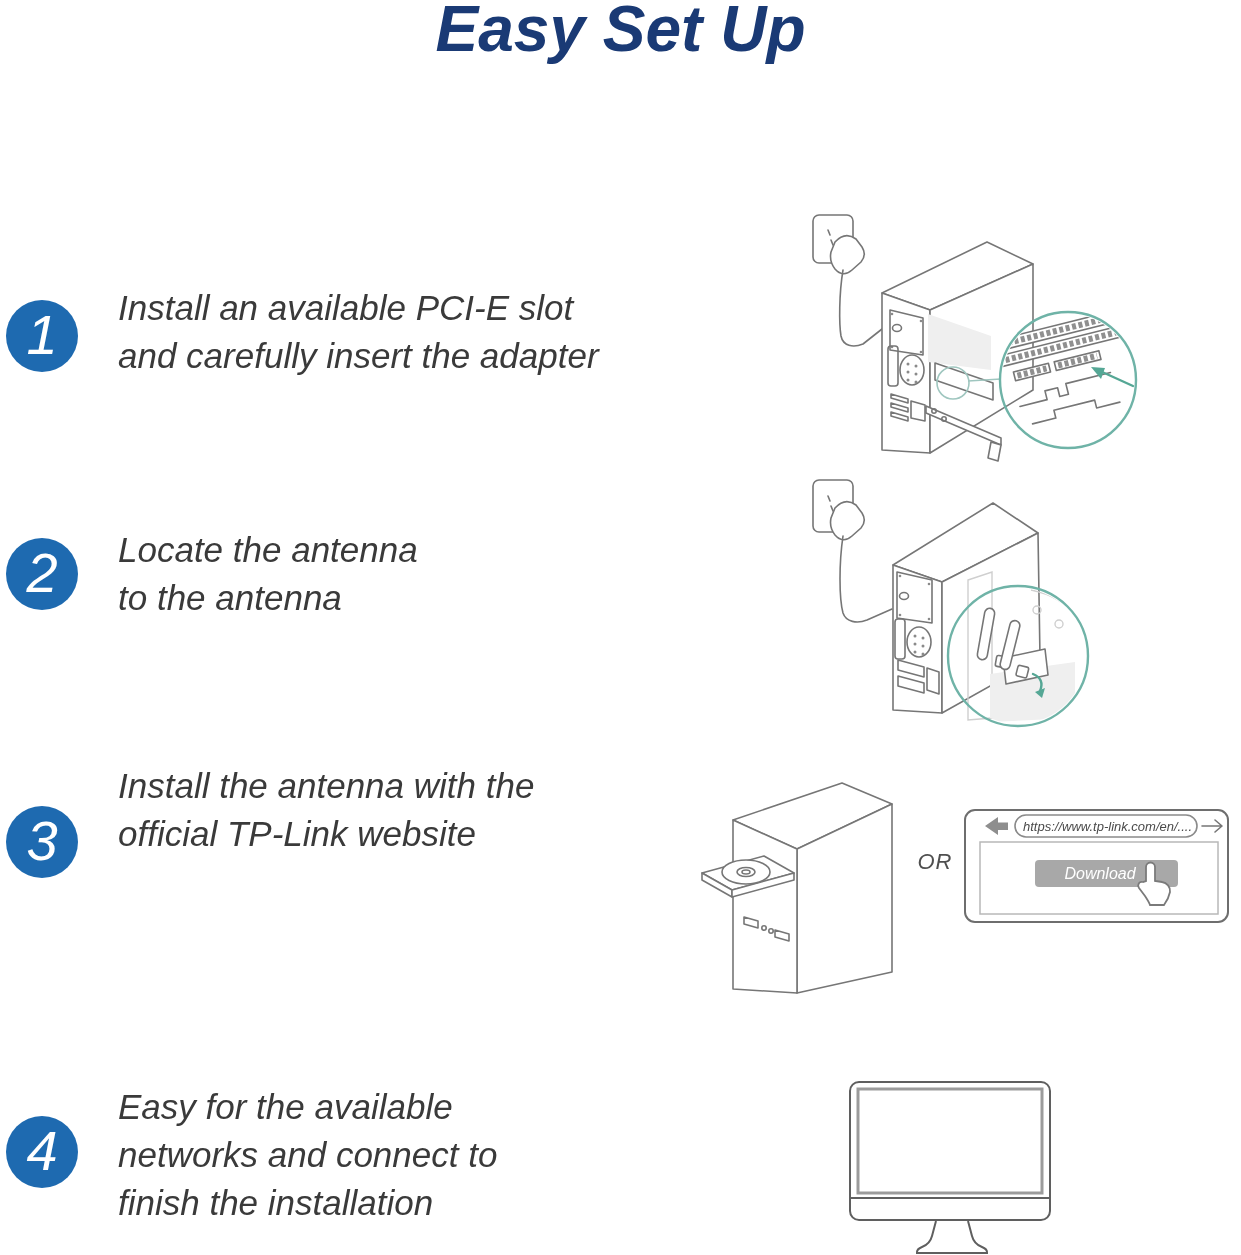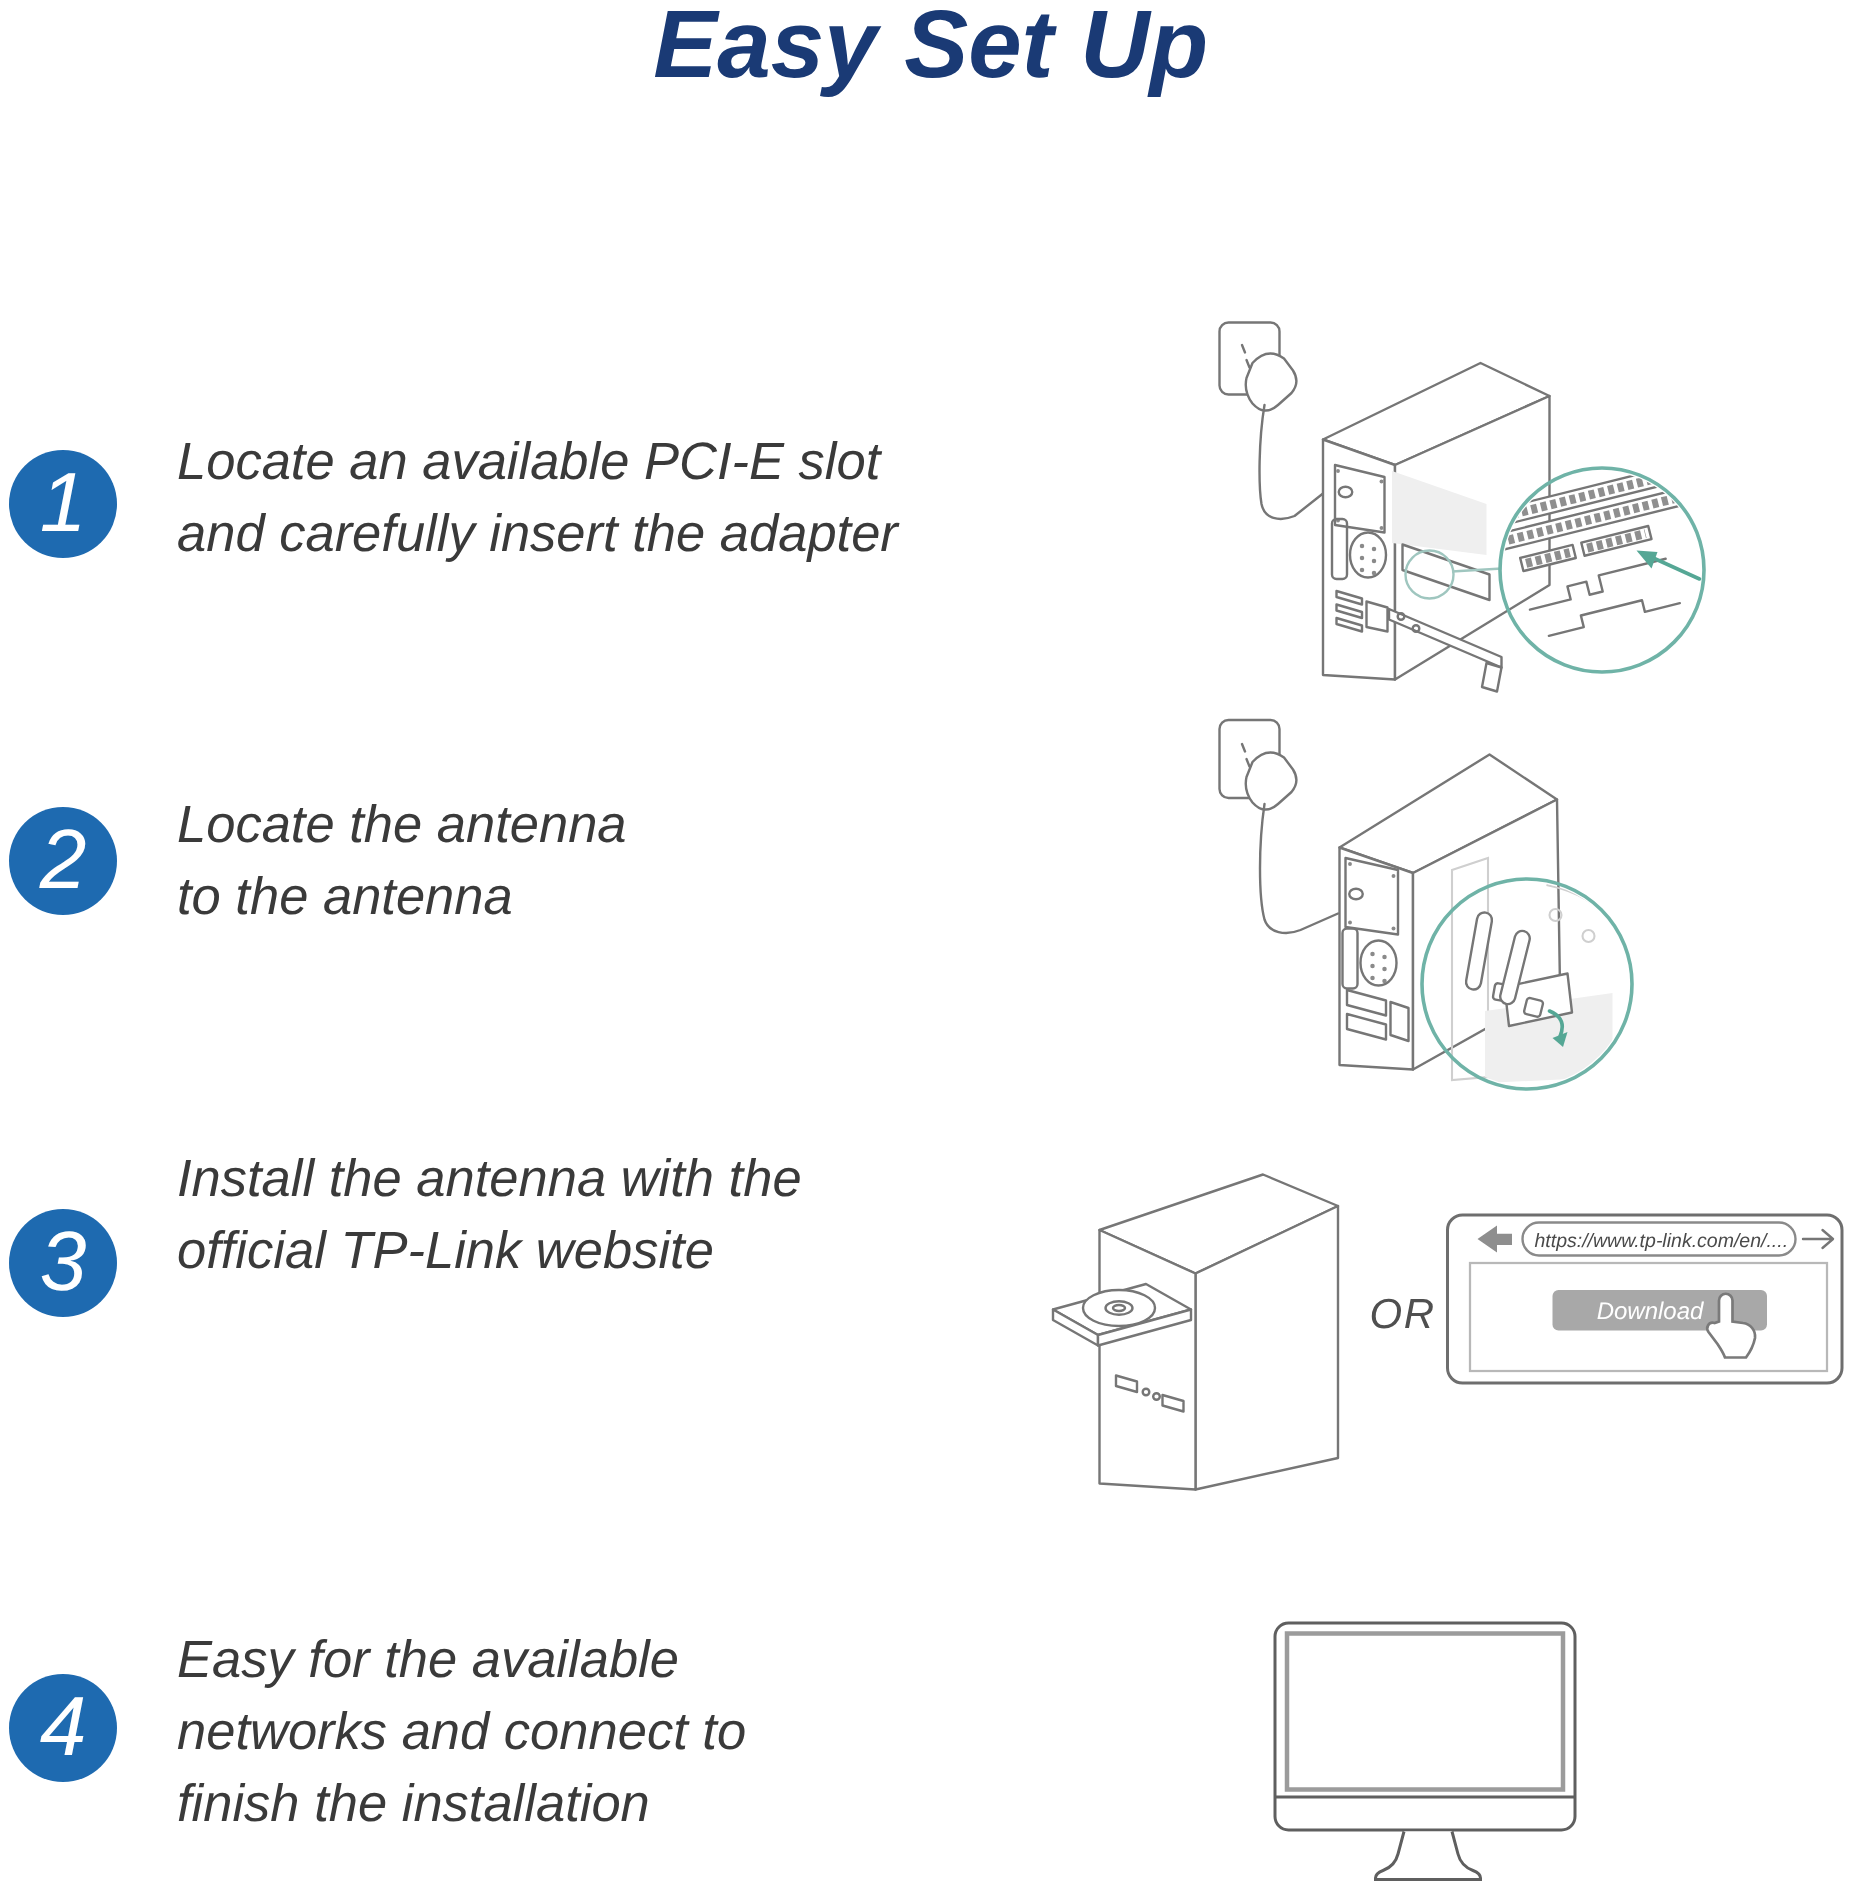--- a/index.html
+++ b/index.html
@@ -6,21 +6,21 @@
   .canvas{position:relative;width:1241px;height:1255px;background:#ffffff;
           font-family:"Liberation Sans",sans-serif;overflow:hidden;font-style:italic;}
   .title{position:absolute;top:-8px;left:0;width:100%;margin:0;text-align:center;
          font-size:64px;font-weight:700;color:#1a3a75;letter-spacing:0px;}
   .step-num{position:absolute;left:6px;width:72px;height:72px;border-radius:50%;
             background:#1e6ab0;color:#fff;display:flex;align-items:center;justify-content:center;
             font-size:56px;font-weight:500;padding-bottom:4px;box-sizing:border-box;}
   .step-text{position:absolute;left:118px;font-size:35px;line-height:48px;color:#3a3a3a;}
   .step-link{position:absolute;left:118px;font-size:29px;line-height:37px;color:#2aa6dc;}
   .or-label{position:absolute;left:901px;top:849px;width:68px;text-align:center;
-            font-size:28px;color:#4f4f4f;letter-spacing:1px;margin-top:11px;}
+            font-size:22px;color:#4f4f4f;letter-spacing:1px;}
   svg{position:absolute;}
   svg text{font-family:"Liberation Sans",sans-serif;}
   .ln{fill:none;stroke:#767676;stroke-width:1.6;stroke-linejoin:round;stroke-linecap:round;}
   .lnf{fill:#ffffff;stroke:#767676;stroke-width:1.6;stroke-linejoin:round;stroke-linecap:round;}
   .ltf{fill:#efefef;stroke:none;}
   .ltl{fill:none;stroke:#cfcfcf;stroke-width:1.4;}
   .teal{fill:none;stroke:#6fb3a7;stroke-width:2.4;}
   .tealthin{fill:none;stroke:#9fc6bf;stroke-width:1.6;}
   .tealarrow{fill:none;stroke:#55a795;stroke-width:2.4;stroke-linecap:round;}
   .dot{fill:#8a8a8a;stroke:none;}
@@ -28,21 +28,21 @@
 </style>
 </head>
 <body>
 
 <div class="canvas">
 
   <h1 class="title">Easy Set Up</h1>
 
   <div class="step-num" style="top:300px">1</div>
   <div class="step-text" style="top:284px">
-    <div>Locate an available PCI-E slot</div>
+    <div>Install an available PCI-E slot</div>
     <div>and carefully insert the adapter</div>
   </div>
 
   <div class="step-num" style="top:538px">2</div>
   <div class="step-text" style="top:526px">
     <div>Locate the antenna</div>
     <div>to the antenna</div>
   </div>
 
   <div class="step-num" style="top:806px">3</div>

